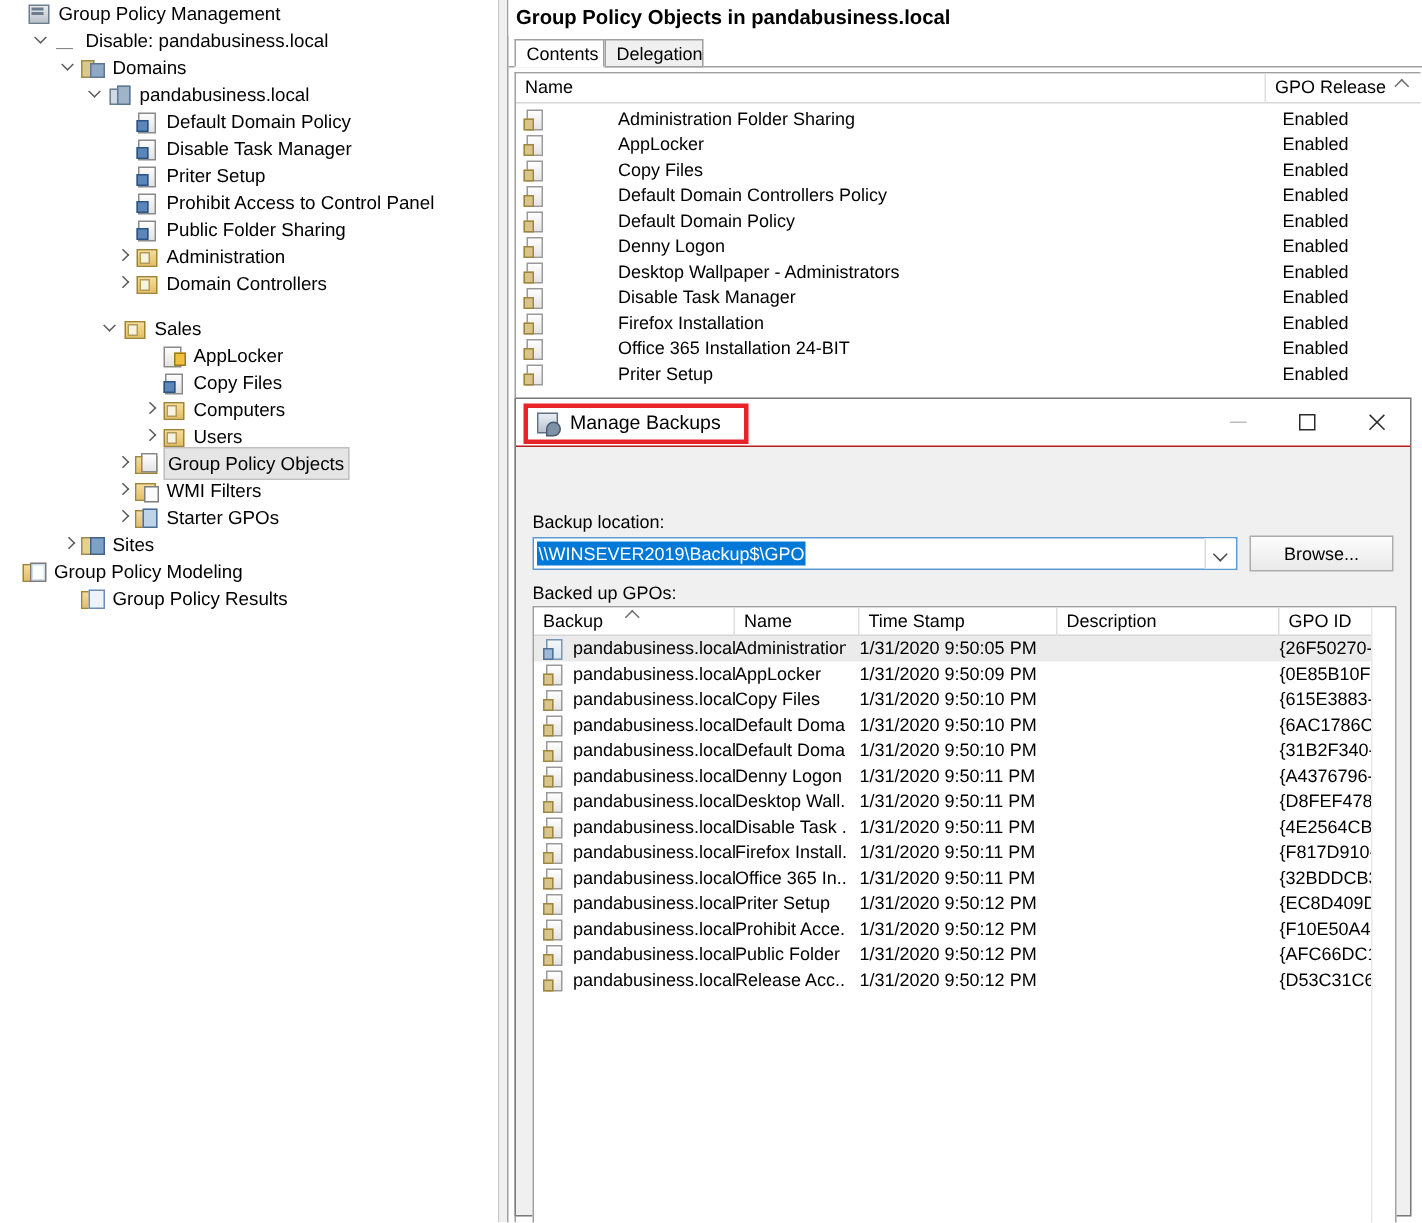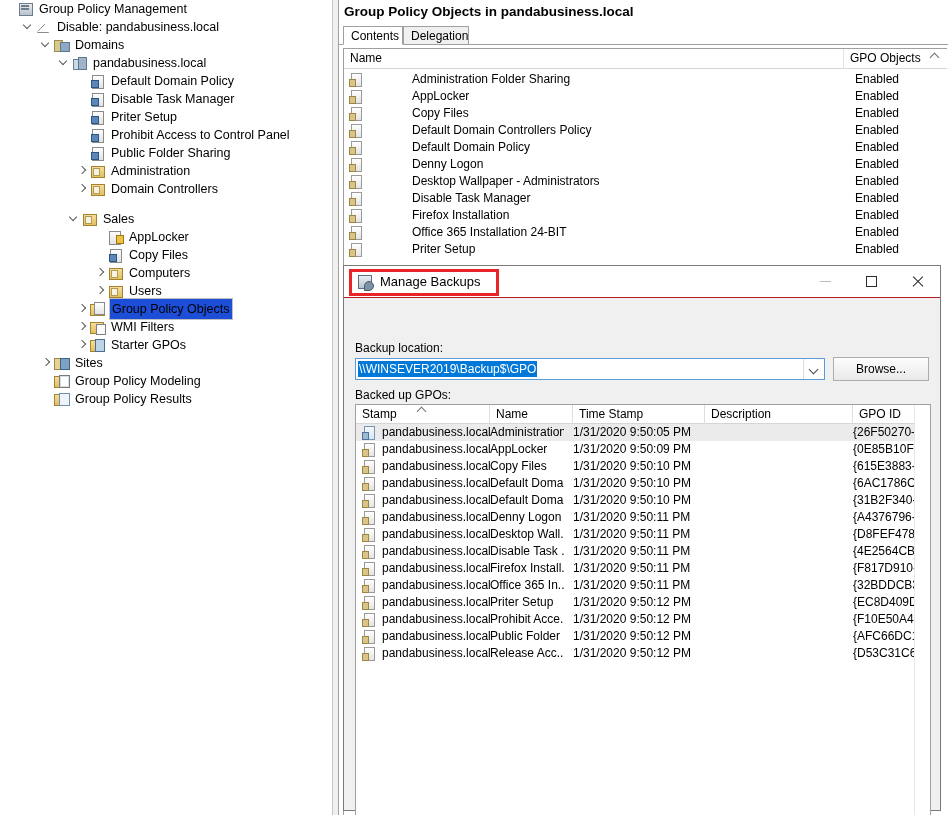--- a/index.html
+++ b/index.html
@@ -28,21 +28,21 @@
     position: absolute; left: 333px; top: 0; width: 5px; height: 815px;
     background: #f0f0f0;
   }
   .tnode {
     position: relative;
     height: 18px; line-height: 18px;
     white-space: nowrap;
     font-size: 12.5px;
     display: flex; align-items: center;
   }
-  .tnode.sel .tlabel { background:#1d4ed8; padding:1px 3px 1px 2px; border:1px solid #c0c0c0; }
+  .tnode.sel .tlabel { background:#e5e5e5; padding:1px 3px 1px 2px; border:1px solid #c0c0c0; }
   .tlabel { padding: 1px 3px 1px 2px; }
   .chev {
     width: 14px; height: 16px; flex: 0 0 14px;
     position: relative;
   }
   .chev.closed::before, .chev.open::before {
     content:""; position:absolute; border-style:solid; border-color:#5a5a5a;
   }
   
   .chev.closed::before {
@@ -480,21 +480,21 @@
         <div class="tnode" style="padding-left: 75px;">
           <span class="chev closed"></span>
           <span class="ico ic-starter"></span>
           <span class="tlabel">Starter GPOs</span>
         </div>
         <div class="tnode" style="padding-left: 39px;">
           <span class="chev closed"></span>
           <span class="ico ic-sites"></span>
           <span class="tlabel">Sites</span>
         </div>
-        <div class="tnode" style="padding-left: 39px;">
+        <div class="tnode" style="">
           <span class="chev "></span>
           <span class="ico ic-model"></span>
           <span class="tlabel">Group Policy Modeling</span>
         </div>
         <div class="tnode" style="padding-left: 39px;">
           <span class="chev "></span>
           <span class="ico ic-results"></span>
           <span class="tlabel">Group Policy Results</span>
         </div>
       </div>
@@ -507,21 +507,21 @@
     <div id="rp-title">Group Policy Objects in pandabusiness.local</div>
 
     <div id="tabstrip">
       <div class="tab active" style="left:4px; width:60px;">Contents</div>
       <div class="tab" style="left:64px; width:66px;">Delegation</div>
     </div>
 
     <div id="list-frame">
       <div id="lf-header">
         <div class="lf-hcell" style="left:0; width:500px;">Name</div>
-        <div class="lf-hcell" style="left:500px; width:104px; border-right:0;">GPO Objects</div>
+        <div class="lf-hcell" style="left:500px; width:104px; border-right:0;">GPO Release</div>
         <div id="sort-asc"></div>
       </div>
       <div id="lf-rows" style="position:absolute; left:0; top:22px; width:604px;">
           <div class="gporow">
             <span class="gicon"></span>
             <span class="gname">Administration Folder Sharing</span>
             <span class="gstatus">Enabled</span>
           </div>
           <div class="gporow">
             <span class="gicon"></span>
@@ -603,21 +603,21 @@
         <div id="combo-text" title="Enter backup location">\\WINSEVER2019\Backup$\GPO</div>
         <div id="combo-caret"></div>
       </div>
 
       <div class="btn" id="btn-browse">Browse...</div>
 
       <div class="dlabel" id="lbl-backed-up">Backed up GPOs:</div>
 
       <div id="grid">
         <div id="grid-header">
-          <div class="ghcell" style="left:0; width:134px;">Stamp</div>
+          <div class="ghcell" style="left:0; width:134px;">Backup</div>
           <div class="ghcell" style="left:134px; width:83px;">Name</div>
           <div class="ghcell" style="left:217px; width:132px;">Time Stamp</div>
           <div class="ghcell" style="left:349px; width:148px;">Description</div>
           <div class="ghcell" style="left:497px; width:79px; border-right:0;">GPO ID</div>
           <div id="grid-sort-asc"></div>
         </div>
 
         <div id="grid-rows">
             <div class="grow sel">
               <span class="row-icon"></span>

